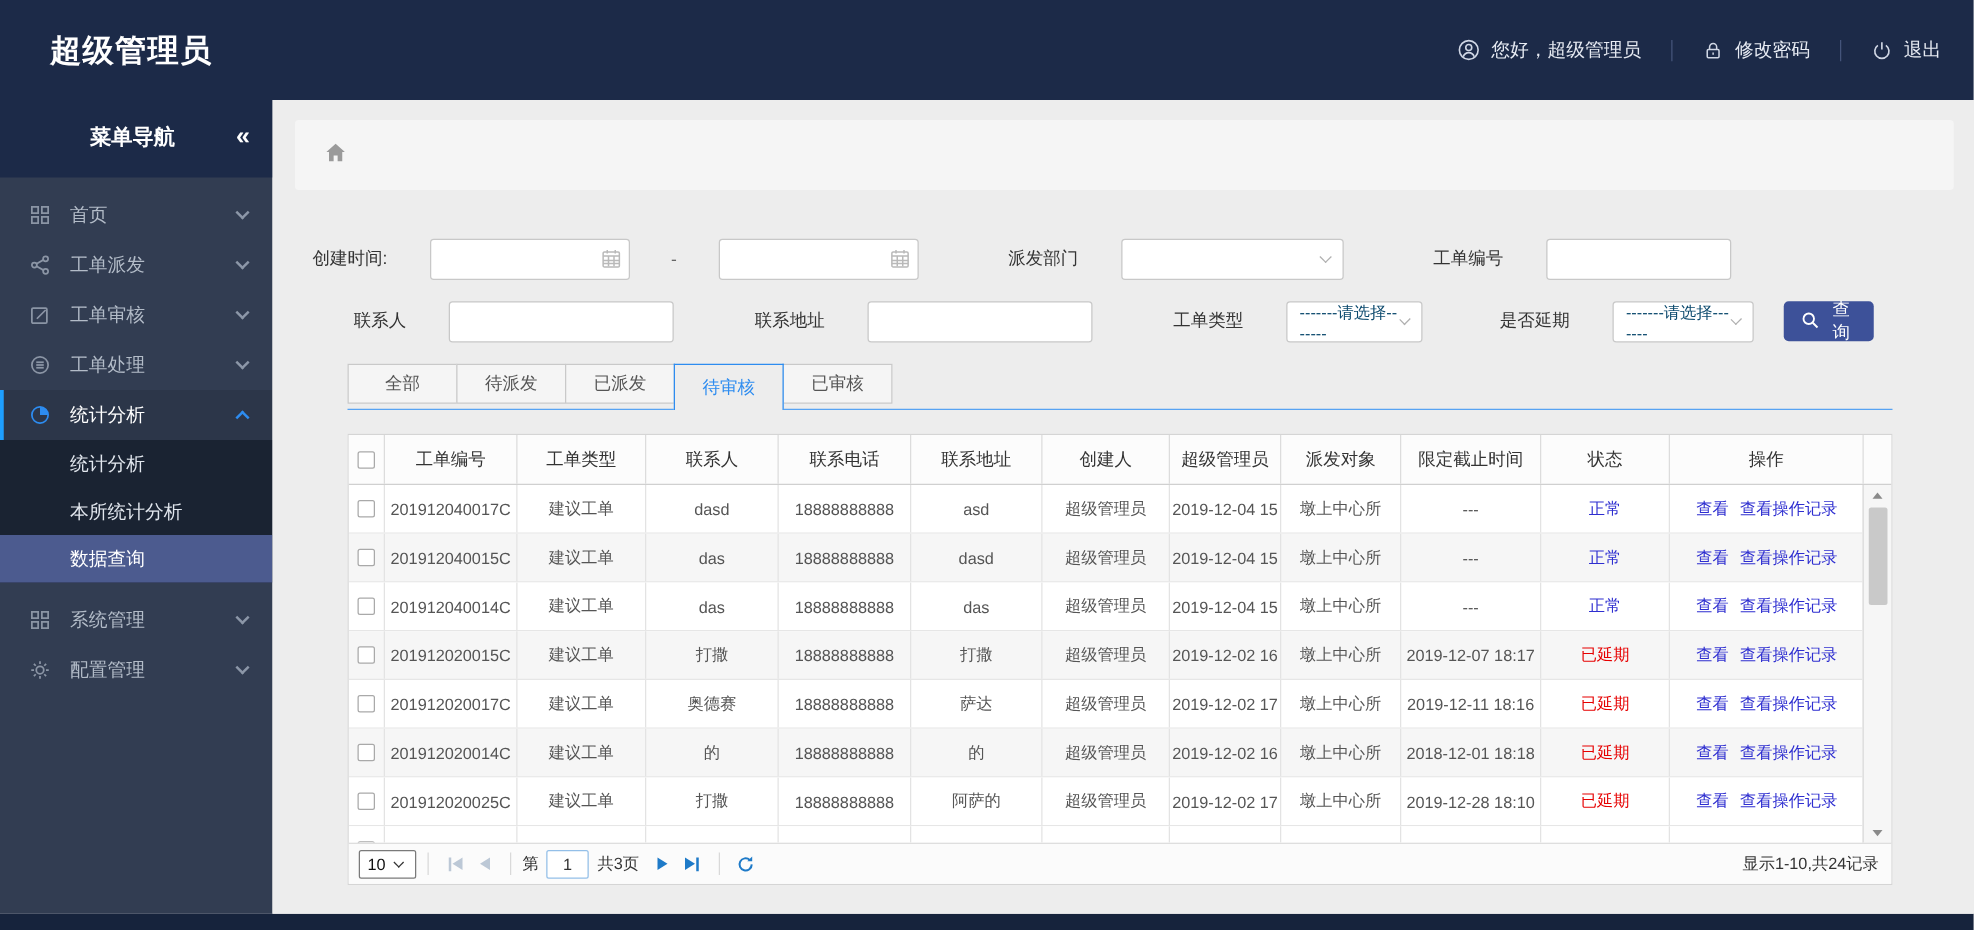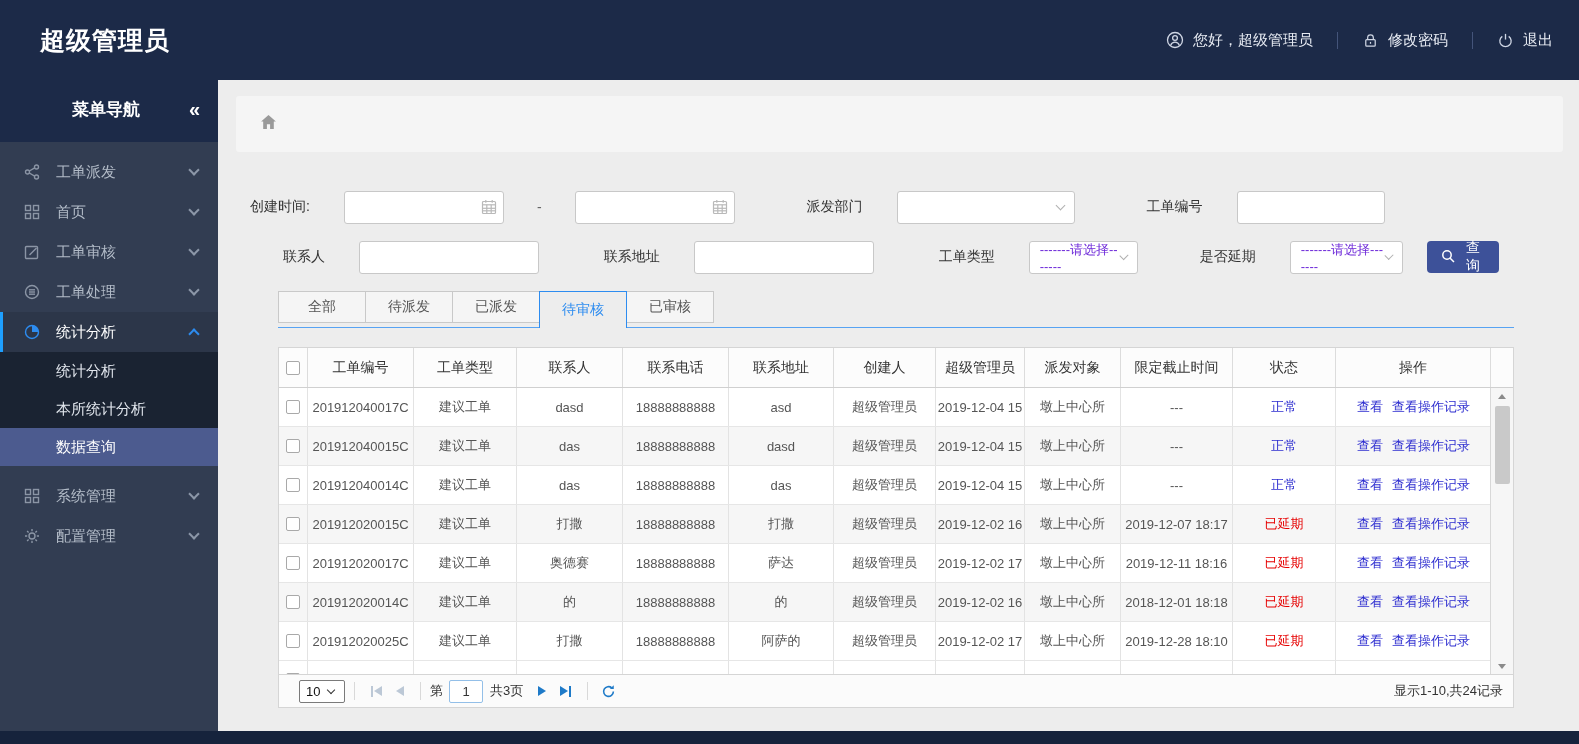--- a/index.html
+++ b/index.html
@@ -52,21 +52,21 @@
   .f-row + .f-row { margin-top:16px; }
   .f-row.second { padding-left:33px; }
   .f-label { margin-right:10px; white-space:nowrap; }
   .txt-input { height:33px; background:#fff; border:1px solid #c8c8c8; border-radius:3px;
     font-size:13px; padding:0 8px; color:#333; outline:none; font-family:inherit; }
   .date-wrap { position:relative; display:inline-block; }
   .date-wrap .txt-input { width:160px; padding-right:30px; }
   .date-wrap .cal { position:absolute; right:7px; top:8px; pointer-events:none; }
   .range-dash { margin:0 9px; color:#666; }
   .sel-box { height:33px; background:#fff; border:1px solid #c8c8c8; border-radius:3px;
-    display:flex; align-items:center; padding:0 10px; font-size:13px; color:#6d28d9; cursor:pointer; }
+    display:flex; align-items:center; padding:0 10px; font-size:13px; color:#0c4a6e; cursor:pointer; }
   .sel-box .sel-chev { margin-left:auto; width:7px; height:7px; border-right:1.5px solid #b0b0b0;
     border-bottom:1.5px solid #b0b0b0; transform:rotate(45deg); margin-top:-3px; }
   .gap24 { width:24px; } .gap20 { width:20px; }
   .search-btn { margin-left:auto; height:32px; min-width:72px; background:#3d5199; color:#fff;
     border:none; border-radius:4px; font-size:14px; display:flex; align-items:center; gap:6px;
     padding:0 14px; cursor:pointer; font-family:inherit; }
 
   
   .tabs { margin:17px 0 0 60px; width:1236px; position:relative; height:37px; }
   .tabs .blue-line { position:absolute; left:0; right:0; bottom:0; height:1px; background:#57a3f3; }
@@ -104,21 +104,21 @@
   .tri-dn { width:0; height:0; border-left:4px solid transparent; border-right:4px solid transparent;
     border-top:5px solid #8a8a8a; }
   .sb-thumb { width:15px; height:78px; background:#c9c9c9; border-radius:2px; margin-top:2px; cursor:pointer; }
   .sb-track { flex:1; }
 
   
   .pager { height:33px; border-top:1px solid #d5d5d5; background:#fbfbfb; display:flex;
     align-items:center; padding:0 10px 0 8px; font-size:13px; color:#333; }
   .pg-sep { width:1px; height:18px; background:#d9d9d9; margin:0 9px; }
   .pgsize { height:23px; min-width:46px; border:1px solid #7a7a7a; border-radius:2px; background:#fff;
-    display:flex; align-items:center; padding:0 6px; gap:8px; font-size:13px; color:#111; cursor:pointer;margin-left:12px; }
+    display:flex; align-items:center; padding:0 6px; gap:8px; font-size:13px; color:#111; cursor:pointer; }
   .pgsize .sel-chev { width:6px; height:6px; border-right:1.6px solid #333; border-bottom:1.6px solid #333;
     transform:rotate(45deg); margin-top:-3px; }
   .pg-ico { display:flex; align-items:center; gap:1px; padding:0 7px; cursor:pointer; }
   .tri-l { width:0; height:0; border-top:5px solid transparent; border-bottom:5px solid transparent; border-right:8px solid #bcc8d6; }
   .tri-r { width:0; height:0; border-top:5px solid transparent; border-bottom:5px solid transparent; border-left:8px solid #1e7ac8; }
   .bar-b { width:2px; height:11px; background:#bcc8d6; }
   .bar-a { width:2px; height:11px; background:#1e7ac8; }
   .pg-input { width:34px; height:23px; border:1px solid #93bfe8; border-radius:2px; text-align:center;
     font-size:13px; color:#333; margin:0 7px 0 6px; outline:none; background:#fff; font-family:inherit; }
   .pg-text { white-space:nowrap; }
@@ -173,37 +173,37 @@
   <div class="mid">
 
     <div class="sidebar">
       <div class="nav-title">
         <span>菜单导航</span>
         <span class="collapse">«</span>
       </div>
       <div class="menu" id="menu-list">
           <div class="menu-item">
             <span class="mi-icon"><svg width="16" height="16" viewBox="0 0 16 16" fill="none" stroke="currentColor" stroke-width="1.4">
+                <rect x="1.5" y="1.5" width="5" height="5"></rect>
+                <rect x="9.5" y="1.5" width="5" height="5"></rect>
+                <rect x="1.5" y="9.5" width="5" height="5"></rect>
+                <rect x="9.5" y="9.5" width="5" height="5"></rect>
+              </svg></span>
+            <span class="mi-label">首页</span>
+            <span class="chev"></span>
+          </div>
+          <div class="menu-item">
+            <span class="mi-icon"><svg width="16" height="16" viewBox="0 0 16 16" fill="none" stroke="currentColor" stroke-width="1.4">
                 <circle cx="12.5" cy="3" r="2"></circle>
                 <circle cx="3.5" cy="8" r="2"></circle>
                 <circle cx="12.5" cy="13" r="2"></circle>
                 <line x1="5.3" y1="7" x2="10.7" y2="3.9"></line>
                 <line x1="5.3" y1="9" x2="10.7" y2="12.1"></line>
               </svg></span>
             <span class="mi-label">工单派发</span>
-            <span class="chev"></span>
-          </div>
-          <div class="menu-item">
-            <span class="mi-icon"><svg width="16" height="16" viewBox="0 0 16 16" fill="none" stroke="currentColor" stroke-width="1.4">
-                <rect x="1.5" y="1.5" width="5" height="5"></rect>
-                <rect x="9.5" y="1.5" width="5" height="5"></rect>
-                <rect x="1.5" y="9.5" width="5" height="5"></rect>
-                <rect x="9.5" y="9.5" width="5" height="5"></rect>
-              </svg></span>
-            <span class="mi-label">首页</span>
             <span class="chev"></span>
           </div>
           <div class="menu-item">
             <span class="mi-icon"><svg width="16" height="16" viewBox="0 0 16 16" fill="none" stroke="currentColor" stroke-width="1.4">
                 <rect x="1.5" y="2.5" width="12" height="12" rx="1"></rect>
                 <line x1="5.5" y1="11" x2="12.5" y2="4"></line>
               </svg></span>
             <span class="mi-label">工单审核</span>
             <span class="chev"></span>
           </div>

